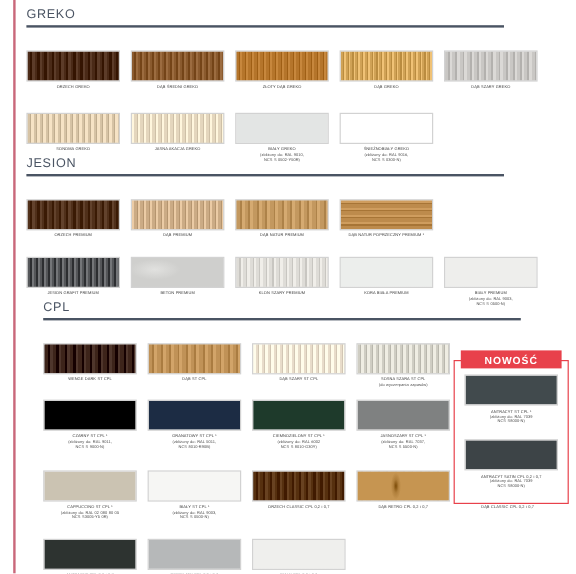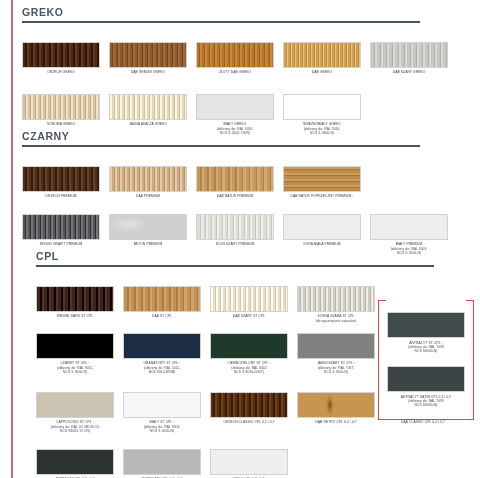--- a/index.html
+++ b/index.html
@@ -22,21 +22,21 @@
     background: #c9687a;
   }
   .content {
     position: absolute;
     left: 22px; top: 0;
     width: 458px; height: 478px;
   }
   .section { position: absolute; left: 0; width: 430px; }
   .sec-title {
     font-size: 10.5px;
-    font-weight: bold;
+    font-weight: normal;
     letter-spacing: 0.6px;
     color: #4a5463;
     padding-bottom: 3px;
     line-height: 12px;
   }
   .sec-rule {
     height: 1.6px;
     background: #4a5463;
     width: 398px;
   }
@@ -186,21 +186,21 @@
                 <span class="ln name">ŚNIEŻNOBIAŁY GREKO</span>
                 <span class="ln sub">(zbliżony do: RAL 9016,</span>
                 <span class="ln sub">NCS S 0300-N)</span>
               </div>
             </div>
           </div>
         </div>
     </div>
 
     <div class="section" id="sec-premium" style="top:130px;">
-      <div class="sec-title">CZARNY</div>
+      <div class="sec-title">JESION</div>
       <div class="sec-rule"></div>
       <div class="grid" id="grid-premium">
           <div class="row" style="position: absolute; left: 0px; top: 19px;">
             <div class="cell">
               <div class="swatch" style="background: repeating-linear-gradient(90deg, rgb(80, 48, 26) 0px, rgb(80, 48, 26) 2px, rgb(58, 26, 4) 2px, rgb(58, 26, 4) 4px, rgb(98, 66, 44) 4px, rgb(98, 66, 44) 6px), linear-gradient(90deg, rgb(40, 8, 0) 0%, rgb(80, 48, 26) 30%, rgb(98, 66, 44) 60%, rgb(58, 26, 4) 100%);"></div>
               <div class="caption">
                 <span class="ln name">ORZECH PREMIUM</span>
               </div>
             </div>
             <div class="cell">
@@ -388,20 +388,21 @@
               </div>
             </div>
           </div>
         </div>
     </div>
 
   </div>
 
   <div class="nowosc-box"></div>
   <div class="nowosc-cover"></div>
+  <div class="nowosc-badge">NOWOŚĆ</div>
 
   <div class="hl-cell" id="hl-0" style="left:387px; top:312px;">
       <div class="cell" style="margin-right: 0px;">
         <div class="swatch" style="background: linear-gradient(rgb(65, 74, 77) 0%, rgb(65, 74, 77) 100%);"></div>
         <div class="caption">
           <span class="ln name">ANTRACYT ST CPL ¹</span>
           <span class="ln sub">(zbliżony do: RAL 7039</span>
           <span class="ln sub">NCS S8000-N)</span>
         </div>
       </div>

